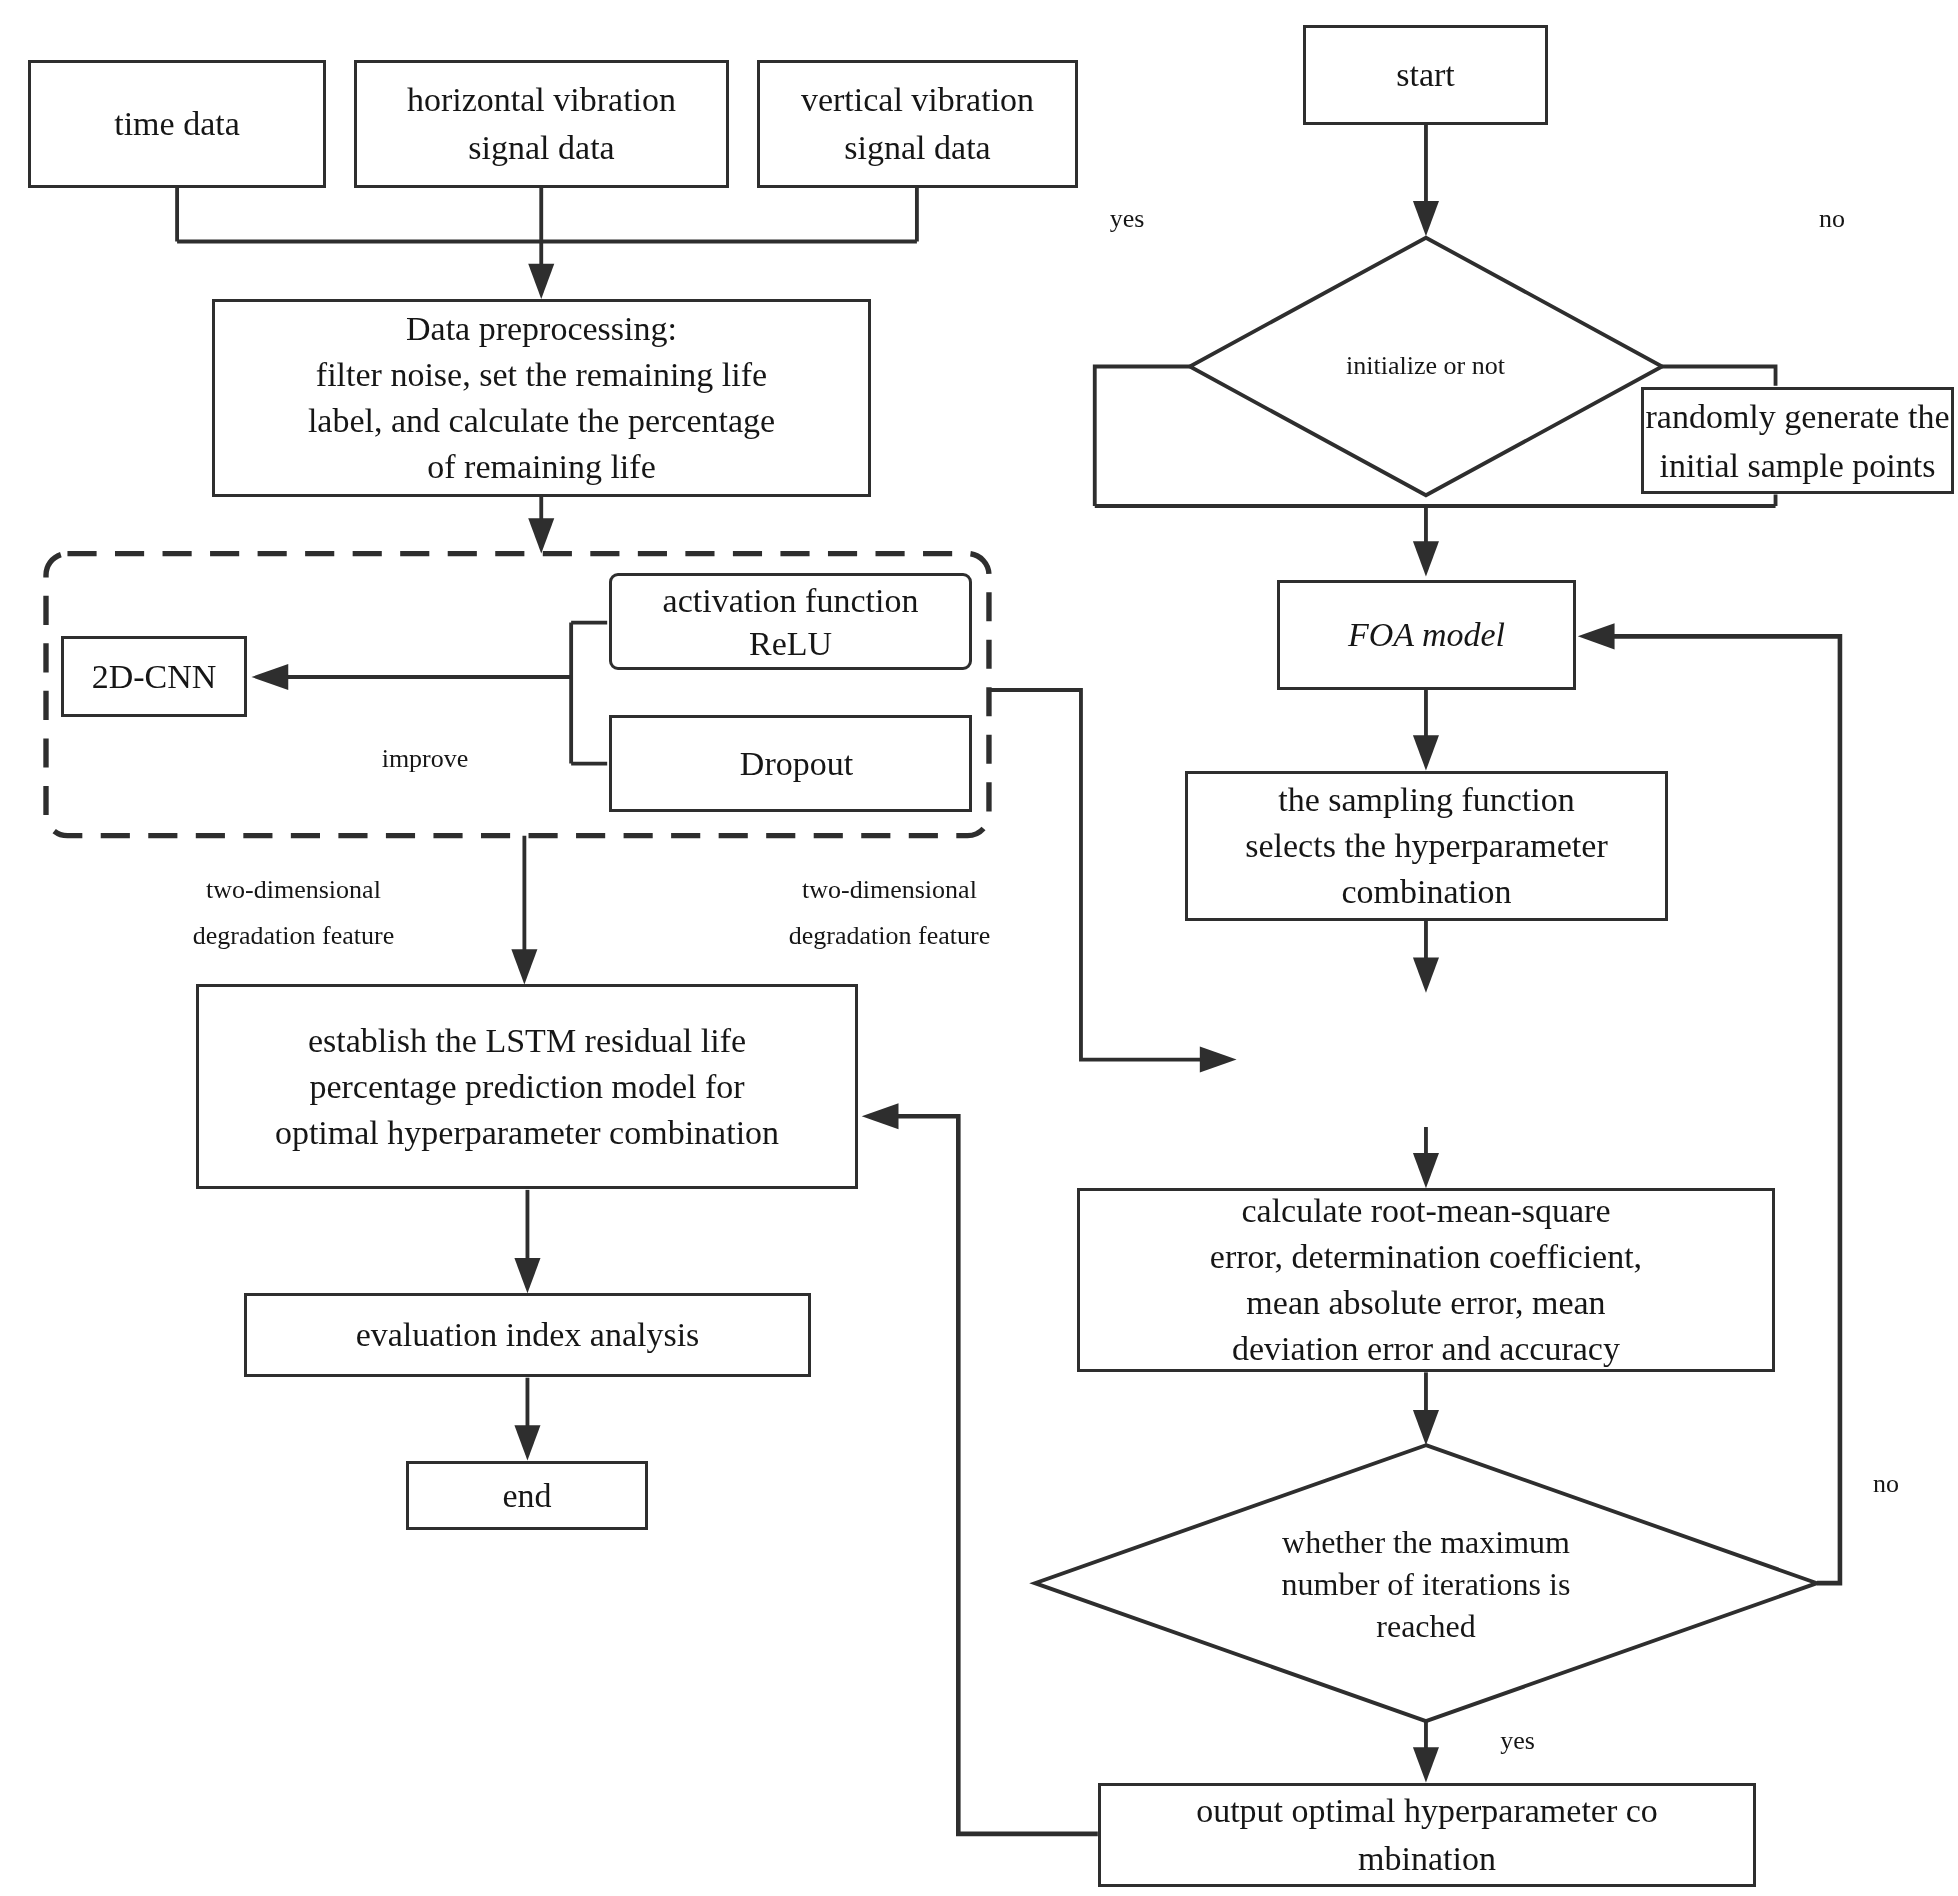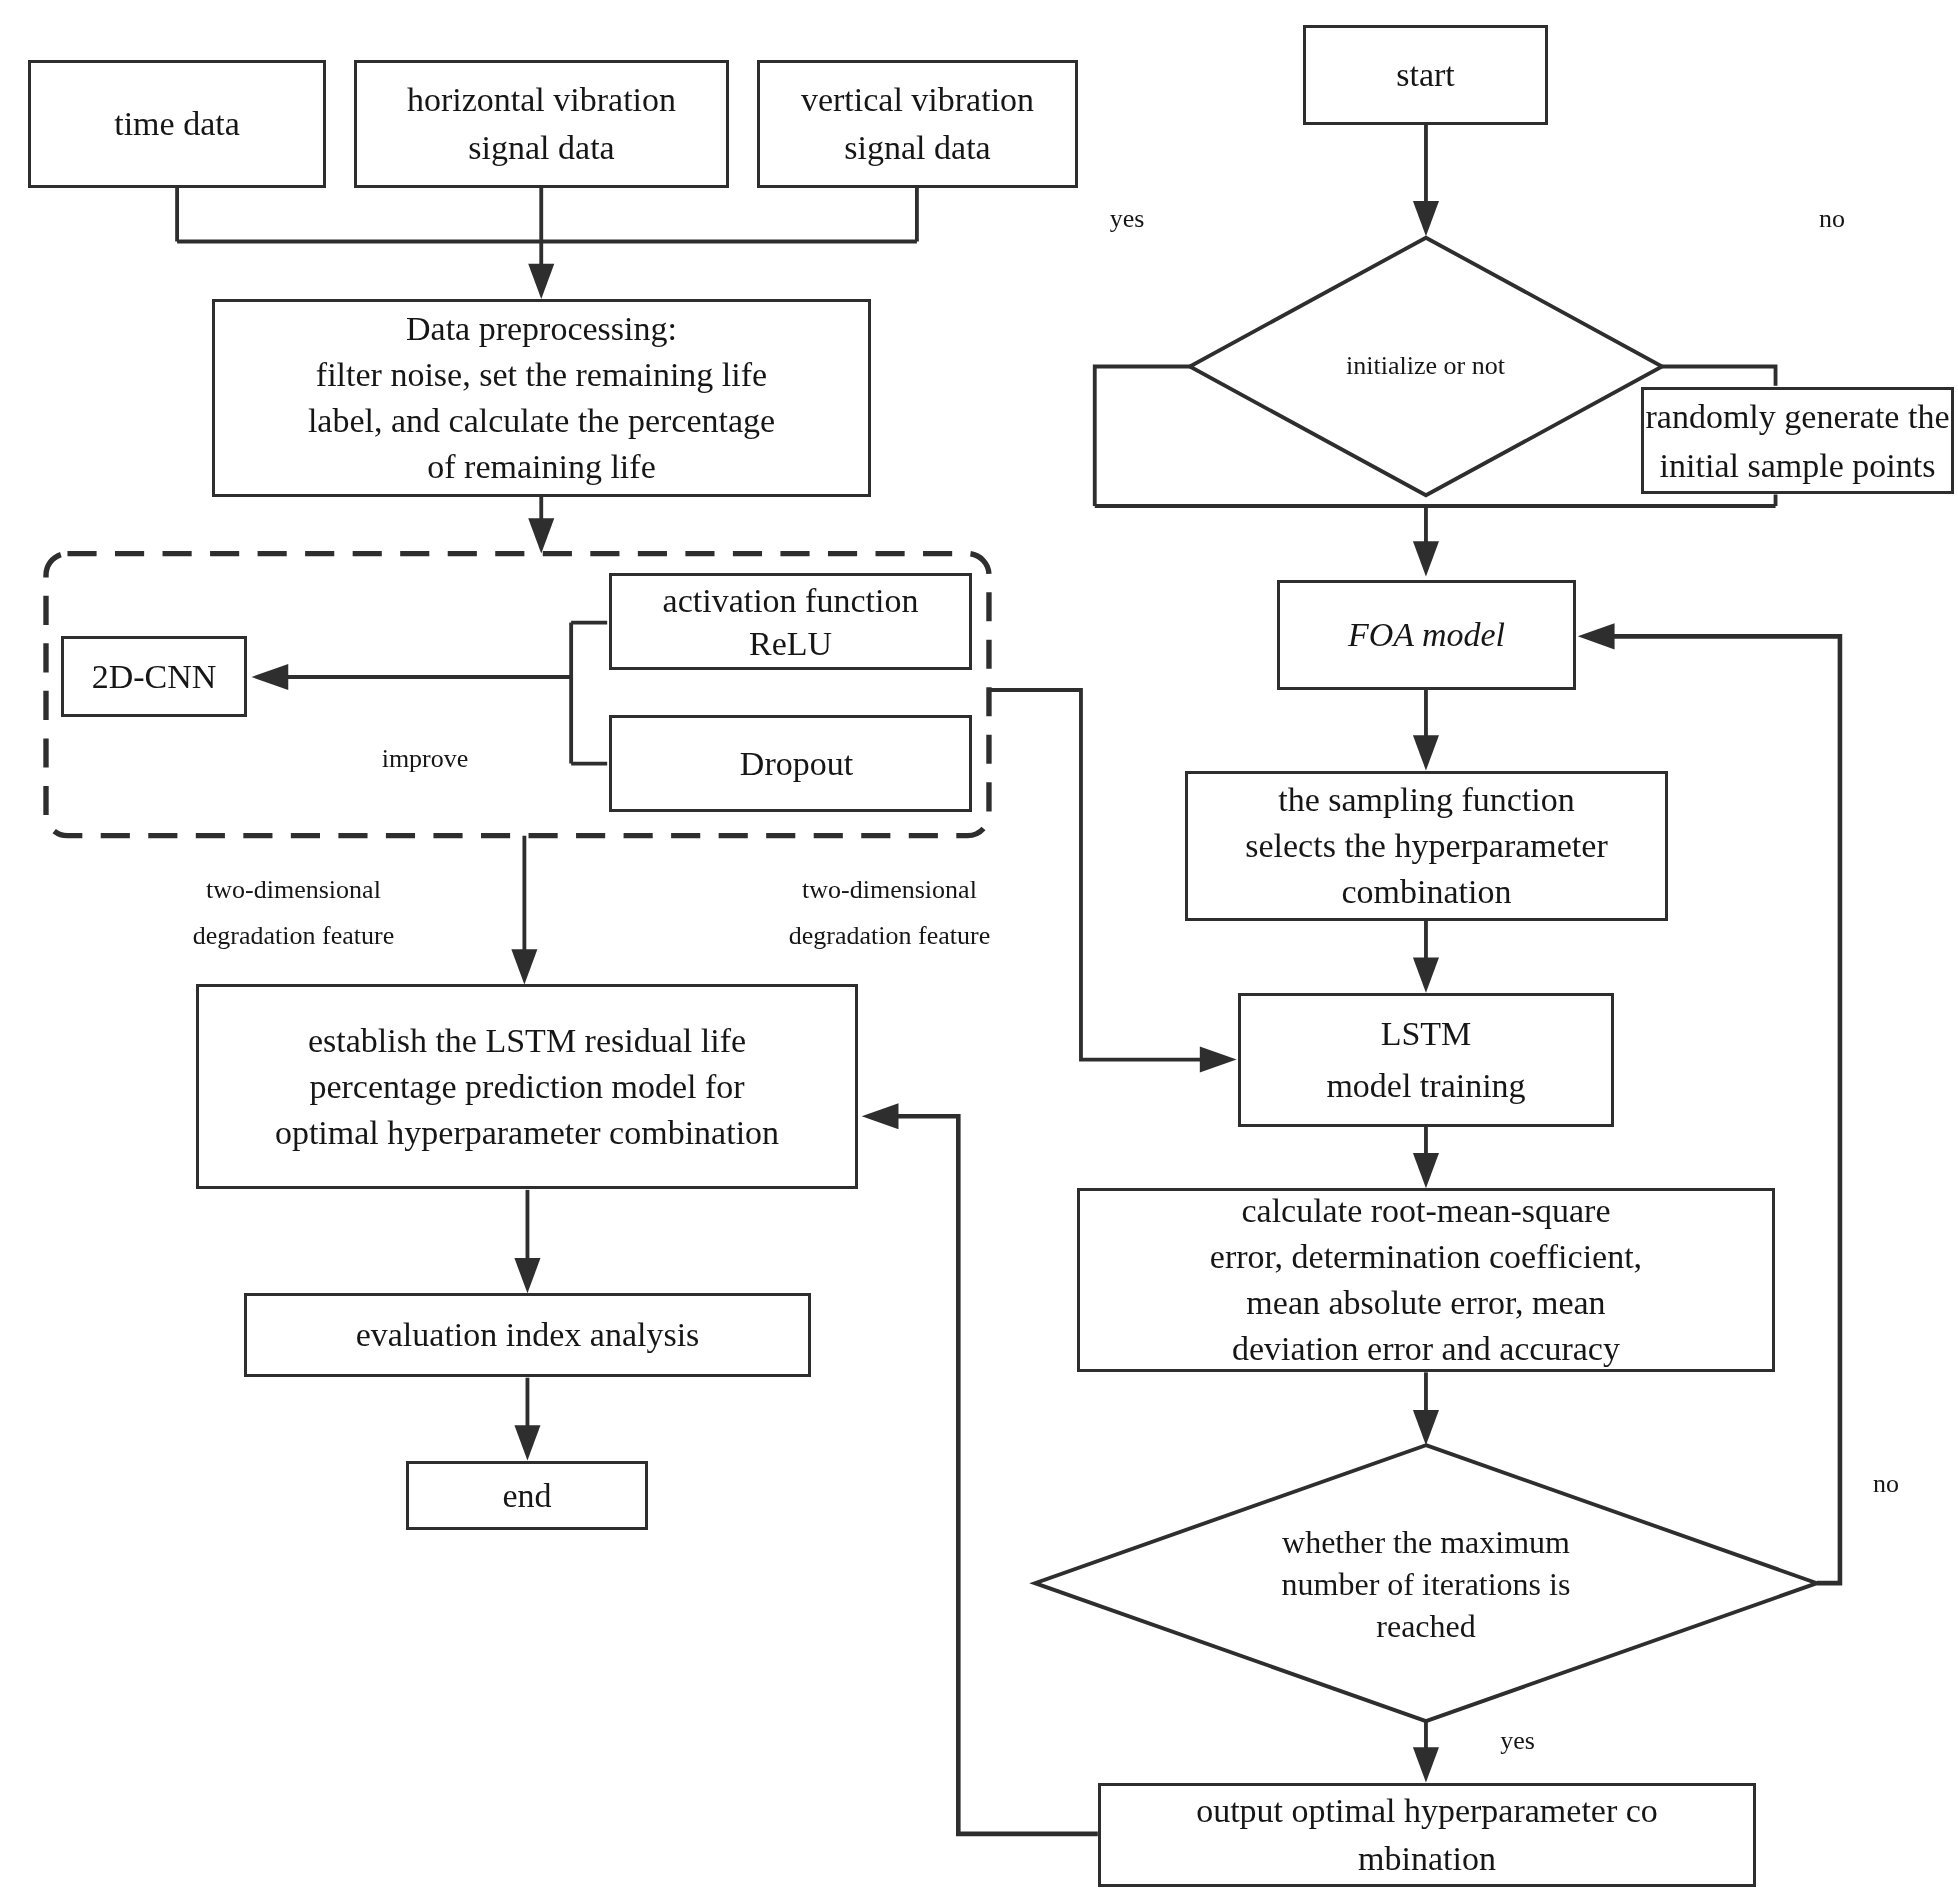--- a/index.html
+++ b/index.html
@@ -29,21 +29,21 @@
   }
   .node span{display:block;white-space:nowrap;}
   .plain{
     position:absolute;
     display:flex;flex-direction:column;
     align-items:center;justify-content:center;
     text-align:center;
     font-size:26px;line-height:46px;
     background:transparent;
   }
-  .lh56{line-height:43px;}
+  .lh56{line-height:43px;border-radius:9px;}
   .lh62{line-height:48px;}
   .lh64{line-height:49px;}
   .lh68{line-height:52px;}
   .lh55{line-height:42px;font-size:32px;}
 </style>
 </head>
 <body>
 
 <div class="canvas">
 
@@ -156,24 +156,20 @@
     <span>initial sample points</span>
   </div>
   <div class="node" style="left:1277px;top:580px;width:299px;height:110px;font-style:italic;">
     <span>FOA model</span>
   </div>
   <div class="node" style="left:1185px;top:771px;width:483px;height:150px;">
     <span>the sampling function</span>
     <span>selects the hyperparameter</span>
     <span>combination</span>
   </div>
-  <div class="node lh68" style="left:1238px;top:993px;width:376px;height:134px;">
-    <span>LSTM</span>
-    <span>model training</span>
-  </div>
   <div class="node" style="left:1077px;top:1188px;width:698px;height:184px;">
     <span>calculate root-mean-square</span>
     <span>error, determination coefficient,</span>
     <span>mean absolute error, mean</span>
     <span>deviation error and accuracy</span>
   </div>
   <div class="plain lh55" style="left:1196px;top:1517px;width:460px;height:133px;">
     <span>whether the maximum</span>
     <span>number of iterations is</span>
     <span>reached</span>

